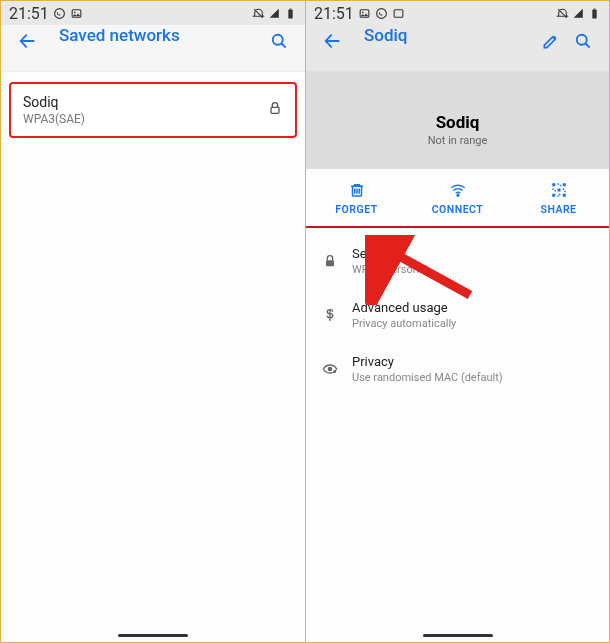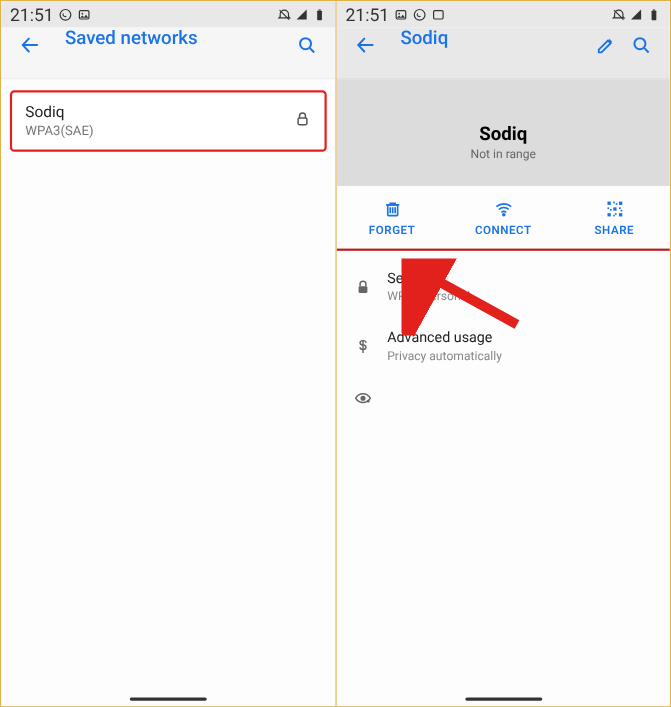--- a/index.html
+++ b/index.html
@@ -356,20 +356,24 @@
       </div>
     </div>
     <div class="detail-row">
       <span class="row-icon">
           <svg viewBox="0 0 24 24" fill="none" stroke="currentColor" stroke-width="2">
             <path d="M2 12s3.5-6 10-6 10 6 10 6-3.5 6-10 6S2 12 2 12z"></path>
             <circle cx="12" cy="12" r="2.5" fill="currentColor"></circle>
             <circle cx="19" cy="16" r="2" fill="currentColor" stroke="none"></circle>
           </svg>
         </span>
+      <div class="row-texts">
+        <div class="row-title">Privacy</div>
+        <div class="row-sub">Use randomised MAC (default)</div>
+      </div>
     </div>
   </div>
 
   <div class="nav-indicator"></div>
 </div>
 
 <svg class="arrow" viewBox="0 0 110 70">
   <defs>
     <marker id="ah" markerWidth="14" markerHeight="14" refX="3" refY="7" orient="auto">
       <polygon points="0,0 14,7 0,14" fill="#e2201c"></polygon>

